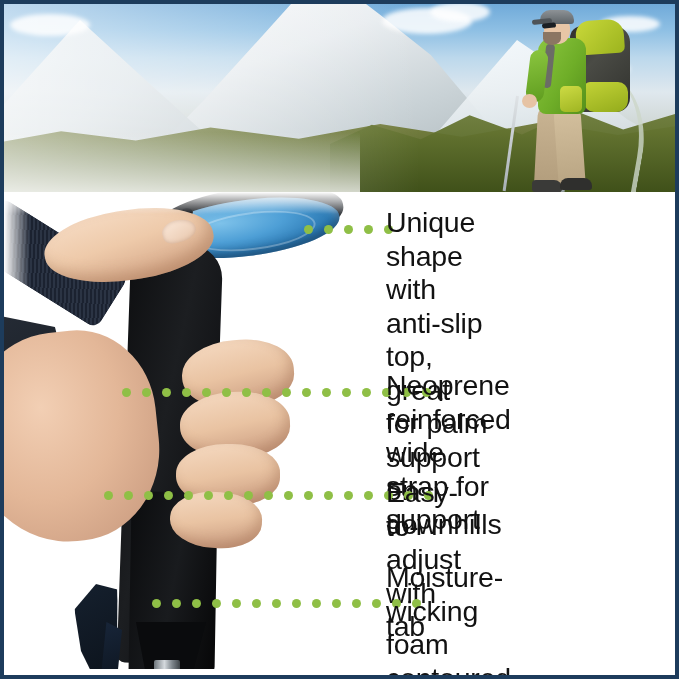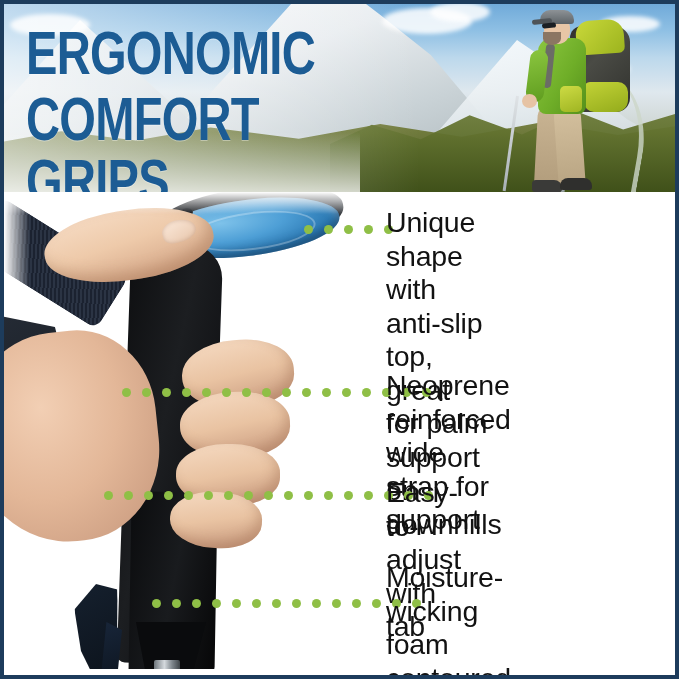--- a/index.html
+++ b/index.html
@@ -344,28 +344,20 @@
       <div class="h-head"></div>
       <div class="h-beard"></div>
       <div class="h-cap"></div>
       <div class="h-brim"></div>
       <div class="h-glass"></div>
     </div>
 
     <div class="banner-fade"></div>
     <div class="banner-bottomfade"></div>
 
-    <div style="position:absolute;left:26px;top:24px;width:420px;">
-      <div style="font-family:'Liberation Sans',sans-serif;font-weight:700;font-size:62px;line-height:58px;
-                  color:#1c5c94;letter-spacing:-1px;transform:scaleX(.76);transform-origin:left center;
-                  text-shadow:0 1px 0 rgba(255,255,255,.35);">ERGONOMIC</div>
-      <div style="font-family:'Liberation Sans',sans-serif;font-weight:700;font-size:62px;line-height:62px;
-                  color:#1c5c94;letter-spacing:-1px;transform:scaleX(.76);transform-origin:left center;
-                  text-shadow:0 1px 0 rgba(255,255,255,.35);margin-top:6px;">COMFORT GRIPS</div>
-    </div>
   </div>
 
   <div class="photo">
     <div class="strap-band"></div>
     <div class="cap-top"></div>
     <div class="cap-blue"></div>
     <div class="cap-ring"></div>
     <div class="cap-hole"></div>
 
     <div class="grip"></div>

